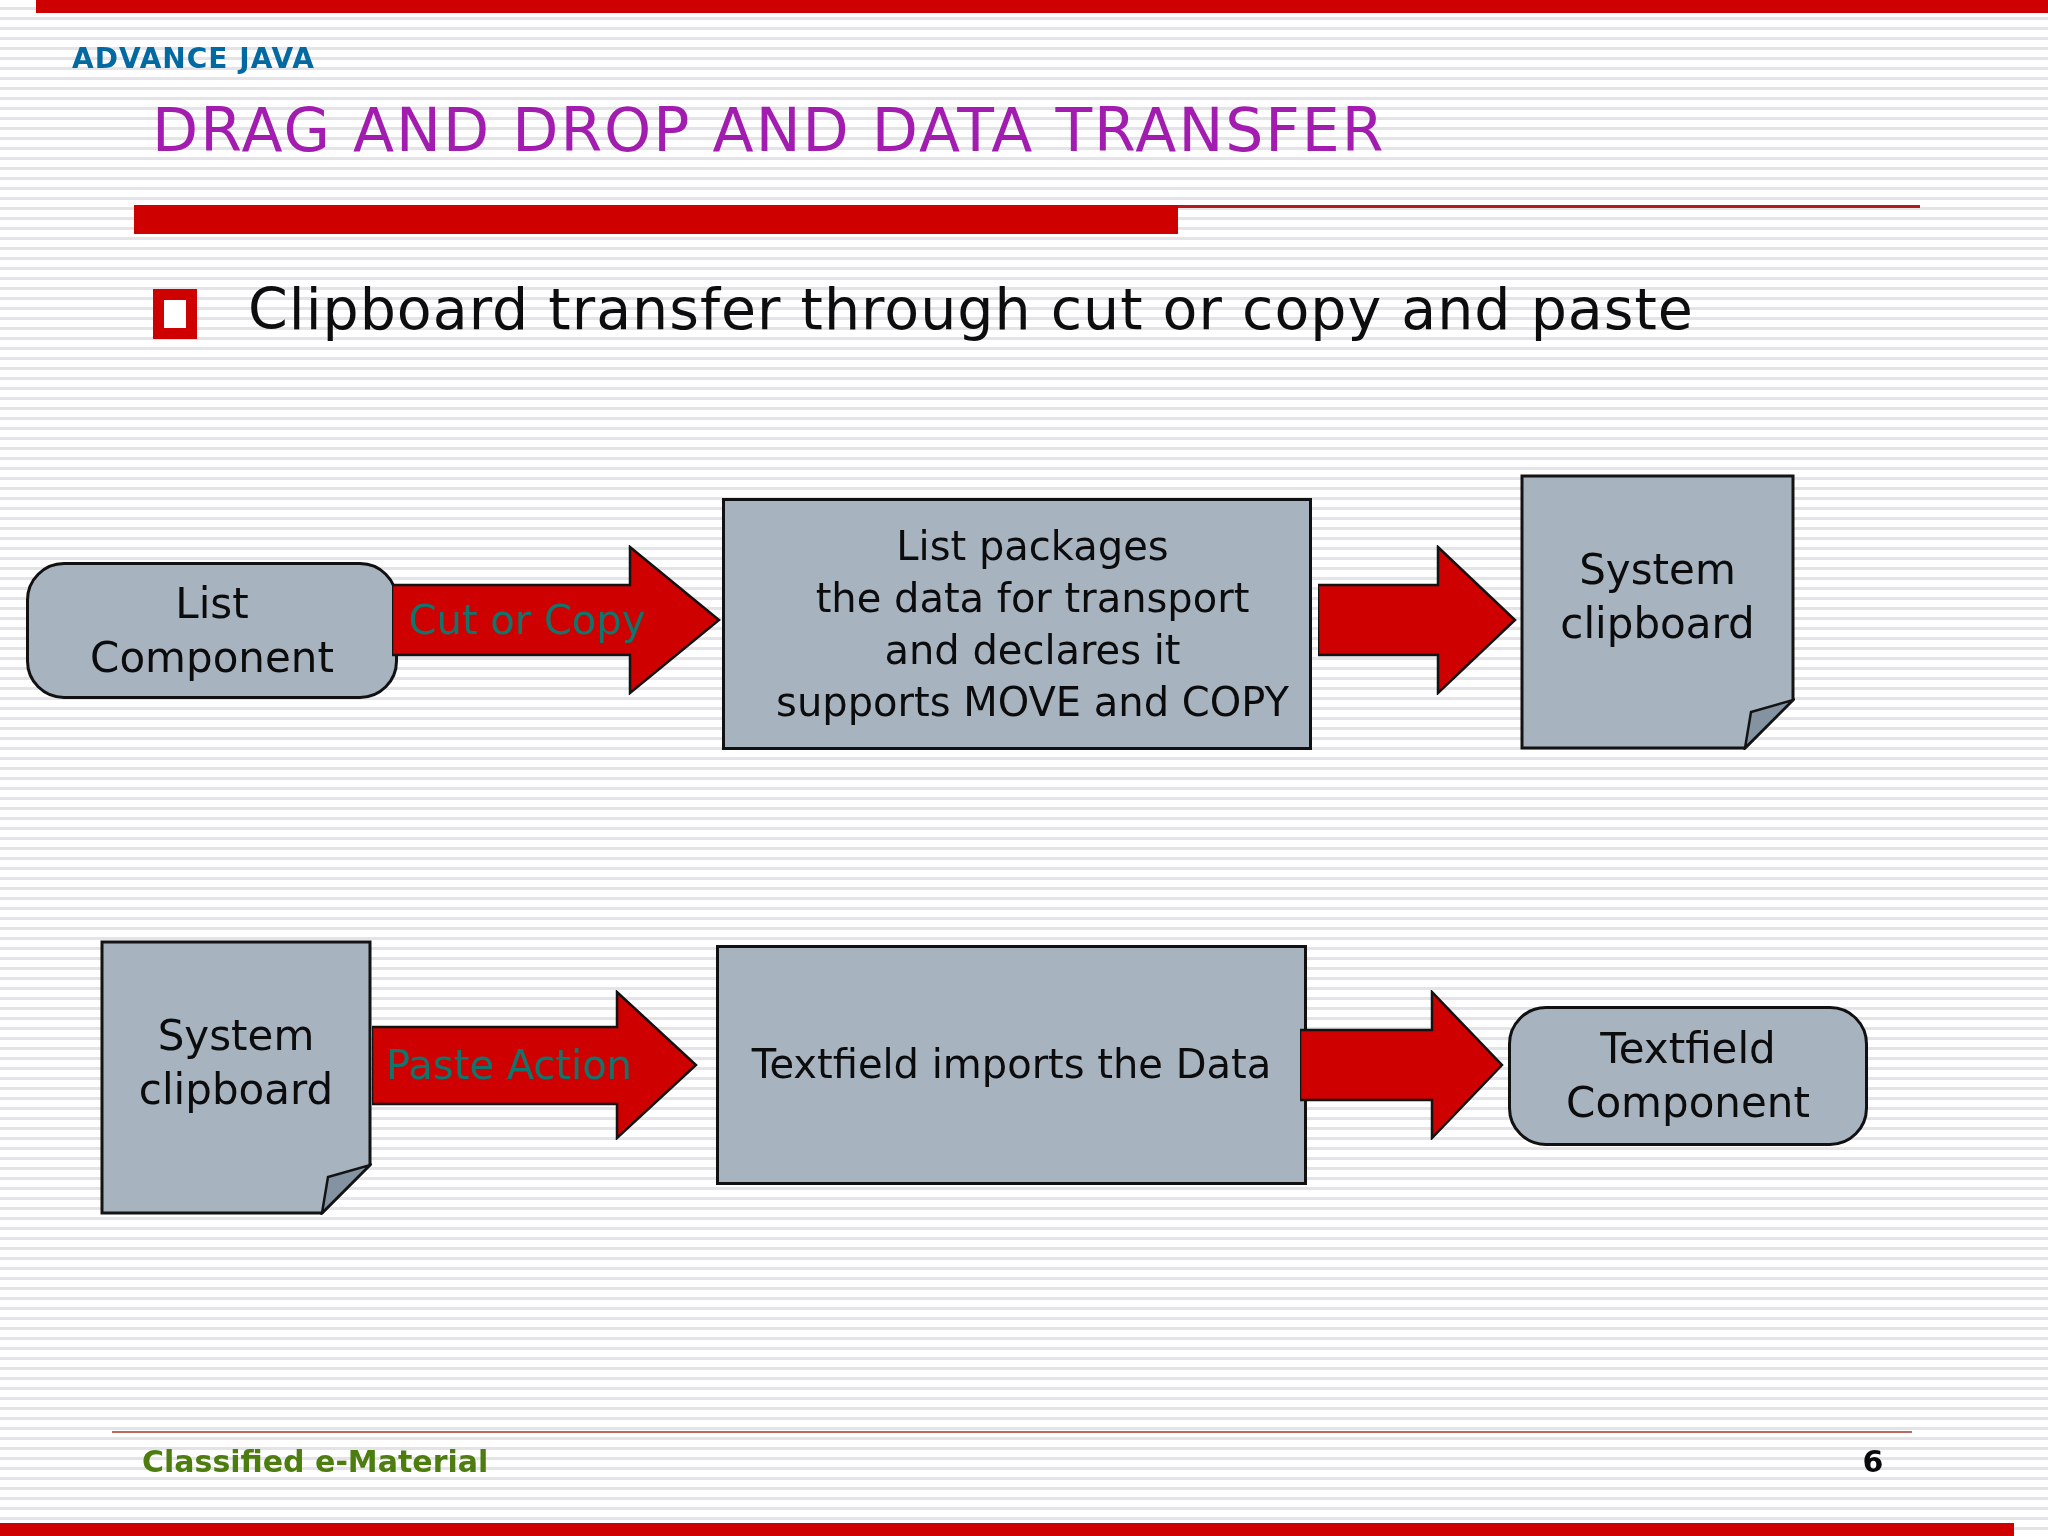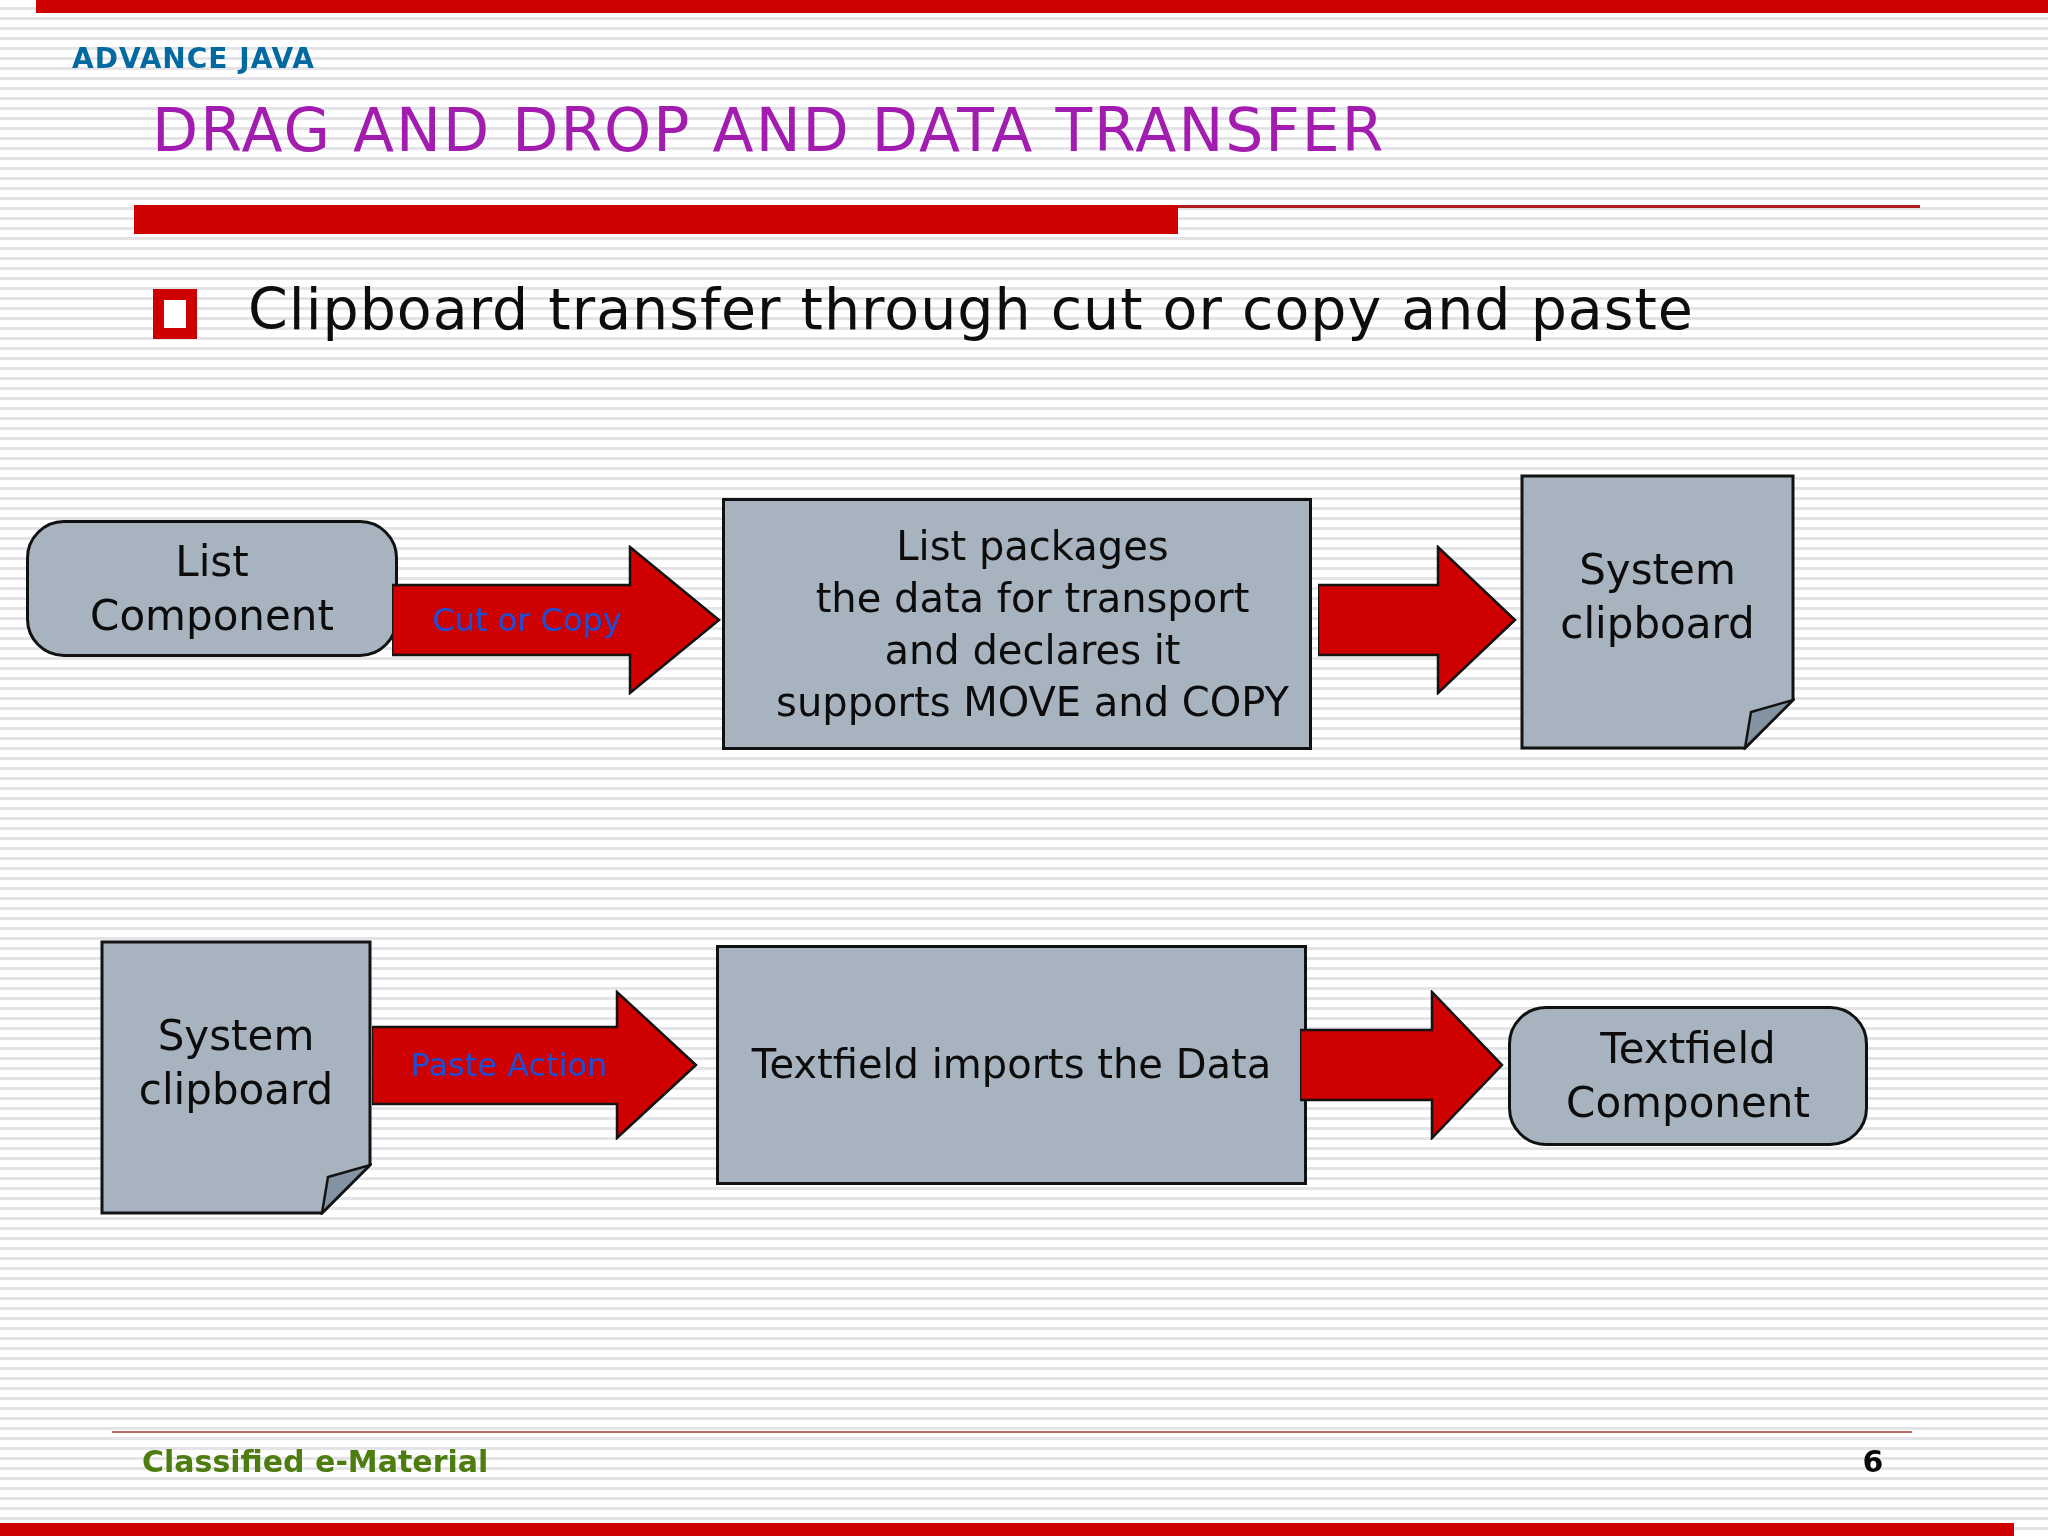--- a/index.html
+++ b/index.html
@@ -45,32 +45,32 @@
     background:var(--box-fill);
     border:3px solid #111;
     display:flex;align-items:center;justify-content:center;
     text-align:center;white-space:pre-line;
     font-size:42px;line-height:1.28;color:#0c0c0c;
   }
   .rounded{border-radius:38px;}
   .process{font-size:40px;line-height:52px;padding-left:31px;}
   .arrow-poly{fill:var(--accent);stroke:#131313;stroke-width:2.5;stroke-linejoin:miter;}
   .arrow-label{
-    font-size:32px;color:#1d4ed8;text-align:center;white-space:nowrap;
+    font-size:40px;color:#0f766e;text-align:center;white-space:nowrap;
     display:flex;align-items:center;justify-content:center;
   }
   .note-text{
     text-align:center;white-space:pre-line;font-size:42px;line-height:1.28;color:#0c0c0c;
     display:flex;align-items:center;justify-content:center;
   }
   .note-main{fill:var(--box-fill);stroke:#131313;stroke-width:3;}
   .note-flap{fill:var(--fold-fill);stroke:#131313;stroke-width:2.5;}
 
   
-  .r1-source{left:26px;top:520px;width:372px;height:137px;}
+  .r1-source{left:26px;top:562px;width:372px;height:137px;}
   .r1-arrow1{left:392px;top:545px;}
   .r1-arrow1-label{left:398px;top:585px;width:258px;height:70px;}
   .r1-process{left:722px;top:498px;width:590px;height:252px;}
   .r1-arrow2{left:1318px;top:545px;}
   .r1-note{left:1520px;top:474px;width:275px;height:276px;}
   .r1-note-text{left:1520px;top:492px;width:275px;height:210px;}
 
   
   .r2-note{left:100px;top:940px;width:272px;height:275px;}
   .r2-note-text{left:100px;top:958px;width:272px;height:210px;}

